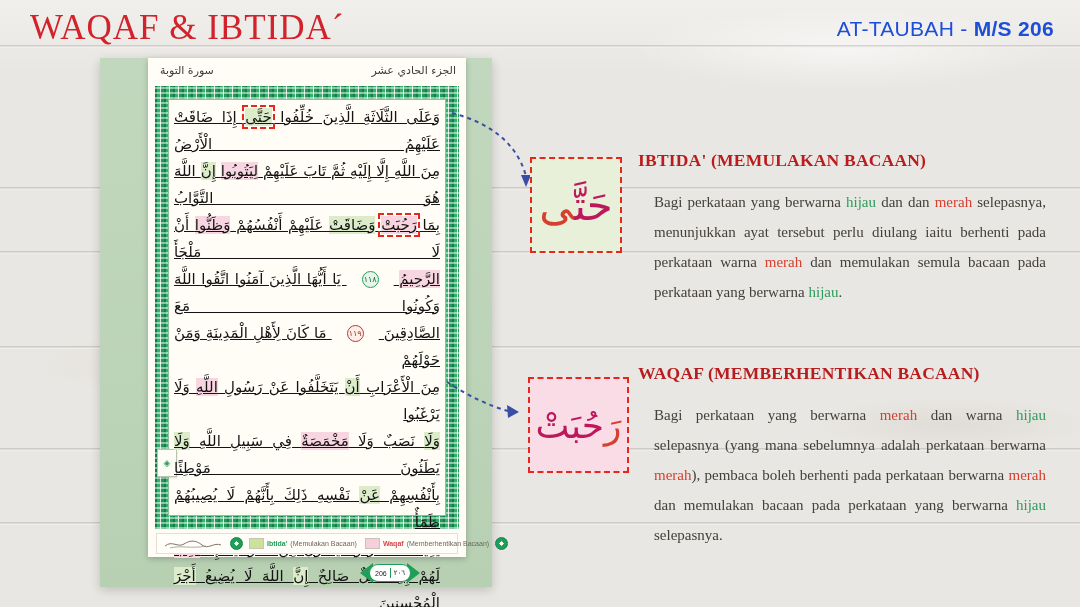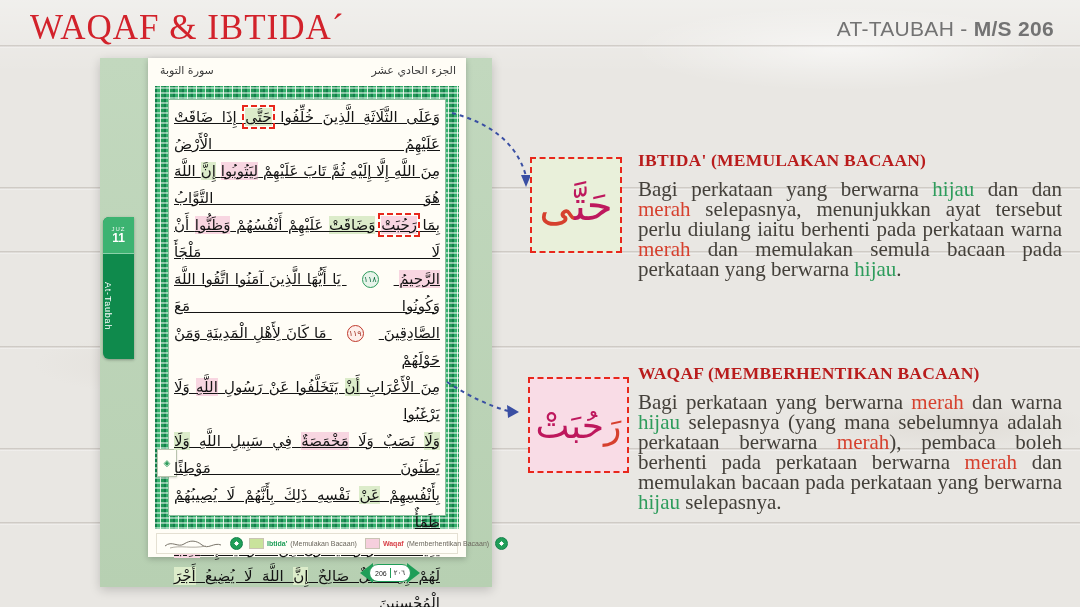--- a/index.html
+++ b/index.html
@@ -10,21 +10,21 @@
       radial-gradient(ellipse 300px 60px at 78% 8%, rgba(255,255,255,.55), transparent 70%),
       radial-gradient(ellipse 260px 50px at 20% 60%, rgba(200,192,182,.25), transparent 70%),
       radial-gradient(ellipse 200px 40px at 88% 70%, rgba(200,192,182,.28), transparent 70%),
       linear-gradient(180deg, rgba(255,255,255,.35), rgba(0,0,0,0) 12%);}
   .sep{position:absolute;left:0;width:100%;height:3px;
     background:linear-gradient(180deg, rgba(120,108,96,.30), rgba(255,255,255,.65));}
 
   
   .title{position:absolute;left:30px;top:8px;font-family:"Liberation Serif",serif;
     font-weight:400;font-size:35px;letter-spacing:1px;color:#d2222b;}
-  .pageref{position:absolute;right:26px;top:17px;font-size:21px;color:#737373;letter-spacing:.3px;text-align:right;}
+  .pageref{position:absolute;right:26px;top:17px;font-size:21px;color:#1d4ed8;letter-spacing:.3px;text-align:right;}
   .pageref b{font-weight:700;}
 
   
   .mat{position:absolute;left:100px;top:58px;width:392px;height:529px;
     background:linear-gradient(180deg,#c2d8be,#b7d0b2);box-shadow:0 3px 10px rgba(0,0,0,.18);}
   .page{position:absolute;left:48px;top:0;width:318px;height:499px;background:#fffdf6;
     box-shadow:0 2px 6px rgba(0,0,0,.22);}
   .pg-head{position:absolute;top:6px;left:12px;right:10px;display:flex;justify-content:space-between;
     direction:rtl;font-family:"DejaVu Sans",sans-serif;font-size:11px;color:#3a3a3a;}
   .frame{position:absolute;left:7px;right:7px;top:28px;bottom:28px;border:13px solid transparent;
@@ -87,22 +87,22 @@
     justify-content:center;font-family:"DejaVu Sans",sans-serif;direction:rtl;}
   .sb1{left:530px;top:157px;width:88px;height:92px;background:#e9f0da;font-size:42px;}
   .sb2{left:528px;top:377px;width:97px;height:92px;background:#f9dce6;font-size:36px;}
   .sample .blk{color:#be185d;}
   .sample .red{color:#d6402e;}
 
   
   .sec{position:absolute;left:638px;width:424px;}
   .sec-h{font-family:"Liberation Serif",serif;font-weight:700;font-size:17.5px;color:#b91c1c;
     letter-spacing:.2px;margin:0 0 8px 0;}
-  .sec-b{font-family:"Liberation Serif",serif;font-size:21px;line-height:20px;color:#44403a;
-    text-align:justify;text-align-last:left;margin:0;}
+  .sec-b{font-family:"Liberation Serif",serif;font-size:15px;line-height:30px;color:#44403a;
+    text-align:justify;text-align-last:left;margin:16px;}
   .sec1{top:150px;}
   .sec2{top:363px;}
 
   .arrows{position:absolute;inset:0;pointer-events:none;}
 </style>
 </head>
 <body>
 
 <div class="canvas">
 
@@ -111,27 +111,20 @@
   <div class="sep" style="top:251px"></div>
   <div class="sep" style="top:346px"></div>
   <div class="sep" style="top:448px"></div>
   <div class="sep" style="top:522px"></div>
 
   <div class="title">WAQAF &amp; IBTIDA´</div>
   <div class="pageref"><span>AT-TAUBAH - </span><b>M/S 206</b></div>
 
   <div class="mat">
 
-    <div class="tab">
-      <div class="tab-top">
-        <span class="tab-juz">JUZ</span>
-        <span class="tab-num">11</span>
-      </div>
-      <div class="tab-surah">At-Taubah</div>
-    </div>
 
     <div class="page">
       <div class="pg-head">
         <span>الجزء الحادي عشر</span>
         <span>سورة التوبة</span>
       </div>
 
       <div class="frame">
         <div class="margin-marker">◈</div>
         <div class="mlines" id="mushaf-lines">

